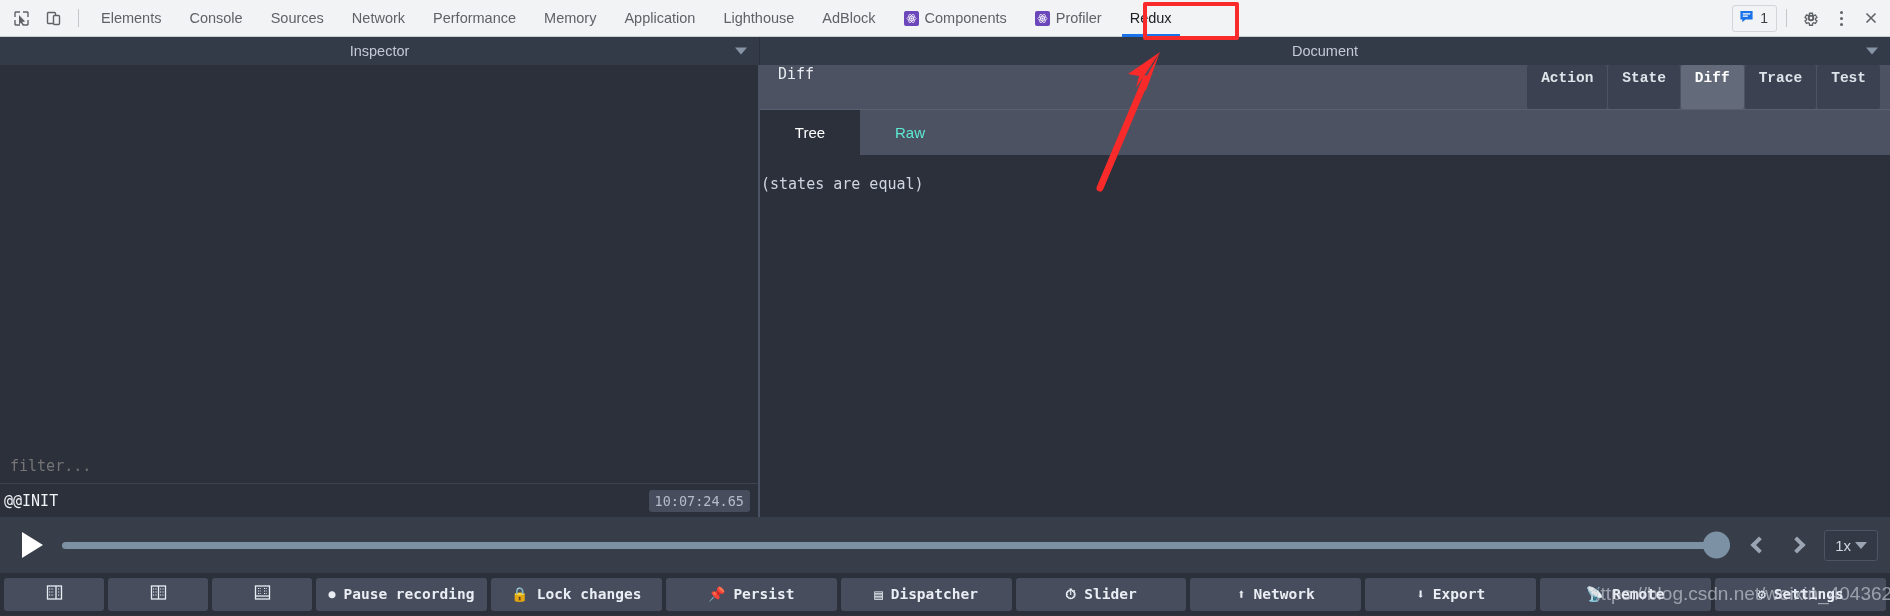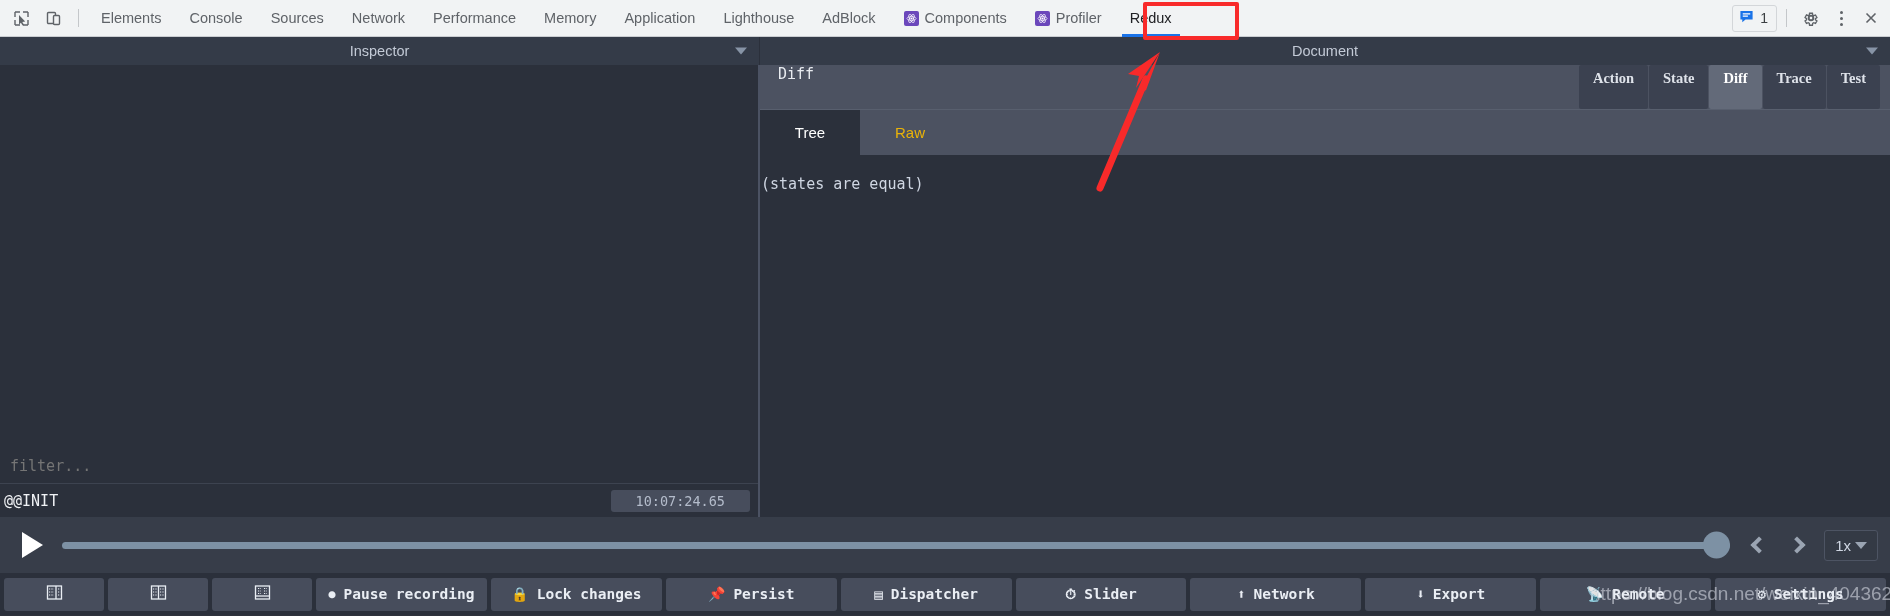--- a/index.html
+++ b/index.html
@@ -91,43 +91,43 @@
     color: #8a93a3; font-family: "DejaVu Sans Mono", monospace; font-size: 15px;
     padding: 0 10px;
   }
   .action-row {
     display: flex; align-items: center; justify-content: space-between;
     height: 33px; padding: 0 8px 0 4px; cursor: pointer;
   }
   .action-name { color: #f0f2f5; font-family: "DejaVu Sans Mono", monospace; font-size: 15px; }
   .action-time {
     color: #b4bccb; font-family: "DejaVu Sans Mono", monospace; font-size: 13.5px;
-    background: #474d5c; border-radius: 3px; padding: 3px 25px;
+    background: #474d5c; border-radius: 3px; padding: 3px 6px;
   }
 
   
   .pane-right { flex: 1; background: #2b303b; display: flex; flex-direction: column; }
   .diff-head {
     height: 45px; background: #4c5261; display: flex; 
     padding: 0 10px; border-bottom: 1px solid #585f6e;
   }
   .diff-title { color: #e8ebf0; font-family: "DejaVu Sans Mono", monospace; font-size: 15px; padding-left: 8px; }
   .mon-tabs { margin-left: auto; display: flex; }
   .mon-tab {
     padding: 5px 14px; margin-left: 1px;
     background: #3b4150; color: #dfe3ea;
-    font-family: Liberation Serif, serif; font-size: 14.5px;
+    font-family: Liberation Mono, monospace; font-size: 14.5px;
     font-weight: bold; cursor: pointer; border-radius: 2px;
   }
   .mon-tab.active { background: #636a79; color: #ffffff; }
 
   .sub-tabs { height: 45px; background: #4c5261; display: flex; align-items: stretch; }
   .sub-tab {
     display: flex; align-items: center; justify-content: center;
-    width: 100px; color: #eab308; font-size: 15px; cursor: pointer;
+    width: 100px; color: #5eead4; font-size: 15px; cursor: pointer;
   }
   .sub-tab.active { background: #2b303b; color: #ffffff; }
 
   .diff-body { flex: 1; background: #2b303b; padding: 20px 0 0 1px; }
   .diff-text { color: #cfd6e2; font-family: "DejaVu Sans Mono", monospace; font-size: 15px; }
 
   
   .play-row { height: 56px; background: #373d49; display: flex; align-items: center; padding: 0 12px; }
   .play-btn {
     width: 40px; height: 40px; display: flex; align-items: center; justify-content: center;

